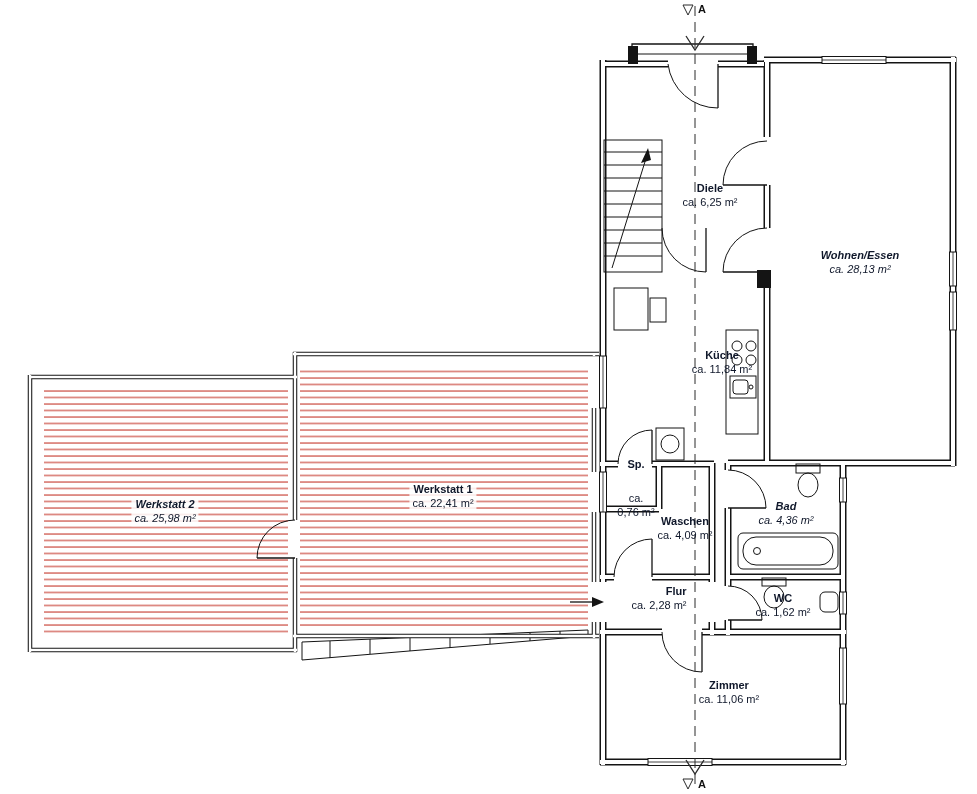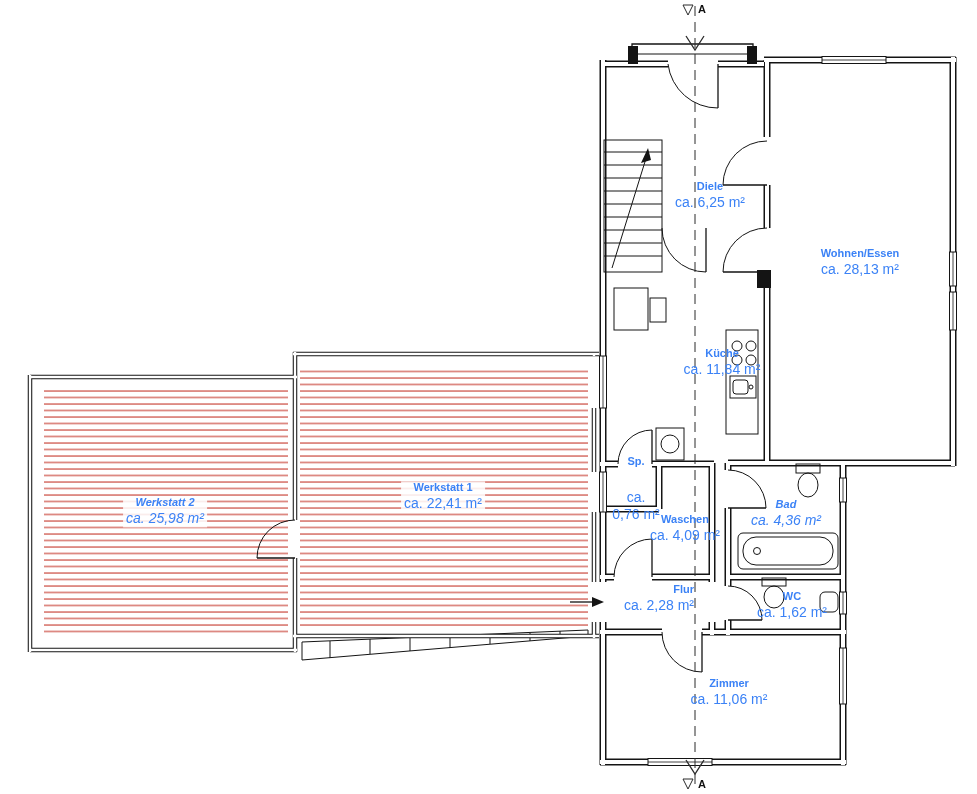--- a/index.html
+++ b/index.html
@@ -15,24 +15,24 @@
   .wall-shop-b{stroke:var(--wall,#141414);stroke-width:4.5;fill:none;}
   .wall-house-w{stroke:#ffffff;stroke-width:4;fill:none;}
   .wall-shop-w{stroke:#ffffff;stroke-width:2.4;fill:none;}
   .thin{stroke:var(--wall,#141414);stroke-width:1;fill:none;}
   .thin13{stroke:var(--wall,#141414);stroke-width:1.3;fill:none;}
   .winbox{stroke:var(--wall,#141414);stroke-width:1;fill:#ffffff;}
   .winline{stroke:var(--wall,#141414);stroke-width:0.8;}
   .solid{fill:var(--wall,#141414);stroke:none;}
   .room-label{
     position:absolute;transform:translate(-50%,-50%);
-    text-align:center;color:#3b82f6;line-height:1.25;white-space:nowrap;z-index:3;
+    text-align:center;color:#0f172a;line-height:1.25;white-space:nowrap;z-index:3;
   }
   .room-name{font-size:11px;font-weight:bold;}
-  .room-area{font-size:14px;}
+  .room-area{font-size:11px;}
   .on-hatch{background:rgba(255,255,255,0.85);padding:0 3px;text-align:center;}
   .pre{white-space:pre-line;}
   .section-label{position:absolute;font-size:11px;font-weight:bold;color:#111;z-index:3;}
 </style>
 </head>
 <body>
 
 <div class="plan">
 
   <svg width="977" height="794" viewBox="0 0 977 794">
@@ -169,21 +169,21 @@
     <div class="room-area">ca. 25,98 m²</div>
   </div>
   <div class="room-label on-hatch" style="left:443px;top:497px;">
     <div class="room-name">Werkstatt 1</div>
     <div class="room-area">ca. 22,41 m²</div>
   </div>
   <div class="room-label" style="left:710px;top:196px;">
     <div class="room-name">Diele</div>
     <div class="room-area">ca. 6,25 m²</div>
   </div>
-  <div class="room-label" style="left:860px;top:263px;">
+  <div class="room-label" style="left:860px;top:263px;font-style:italic;">
     <div class="room-name">Wohnen/Essen</div>
     <div class="room-area">ca. 28,13 m²</div>
   </div>
   <div class="room-label" style="left:678px;top:363px;margin-left:44px;">
     <div class="room-name">Küche</div>
     <div class="room-area">ca. 11,84 m²</div>
   </div>
   <div class="room-label pre" style="left:636px;top:489px;">
     <div class="room-name">Sp.</div>
     <div class="room-area pre">ca.
@@ -194,21 +194,21 @@
     <div class="room-area">ca. 4,09 m²</div>
   </div>
   <div class="room-label" style="left:786px;top:514px;font-style:italic;">
     <div class="room-name">Bad</div>
     <div class="room-area">ca. 4,36 m²</div>
   </div>
   <div class="room-label" style="left:659px;top:599px;text-align:right;">
     <div class="room-name">Flur</div>
     <div class="room-area">ca. 2,28 m²</div>
   </div>
-  <div class="room-label" style="left:783px;top:606px;margin-left:9px;">
+  <div class="room-label" style="left:783px;top:606px;">
     <div class="room-name">WC</div>
     <div class="room-area">ca. 1,62 m²</div>
   </div>
   <div class="room-label" style="left:729px;top:693px;">
     <div class="room-name">Zimmer</div>
     <div class="room-area">ca. 11,06 m²</div>
   </div>
 
 </div>
 

